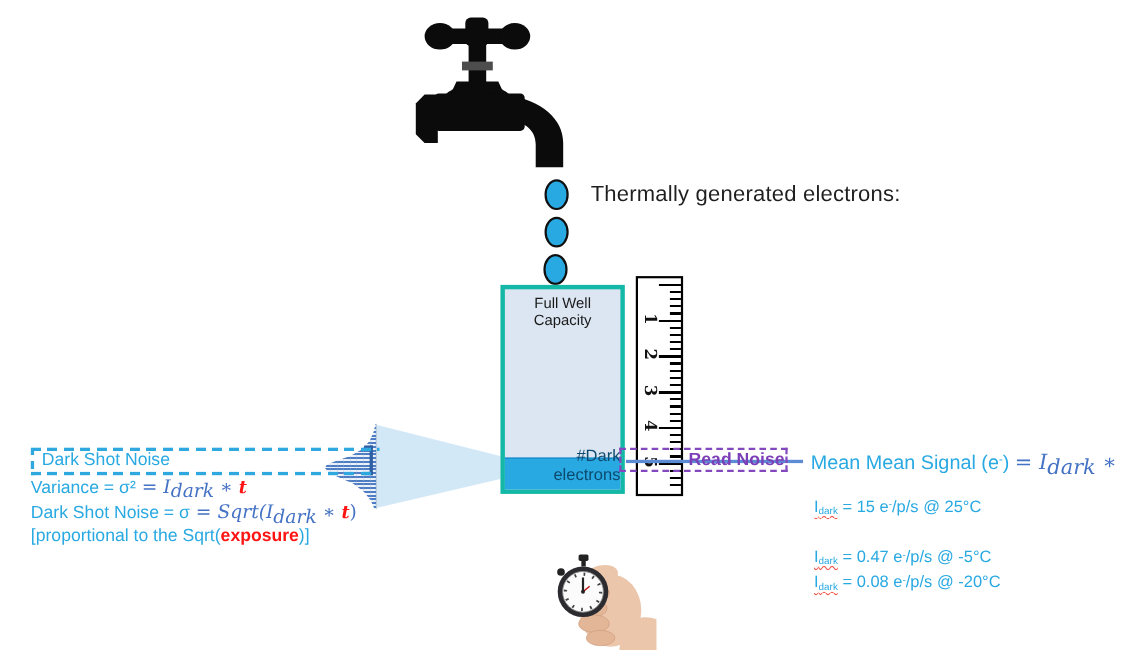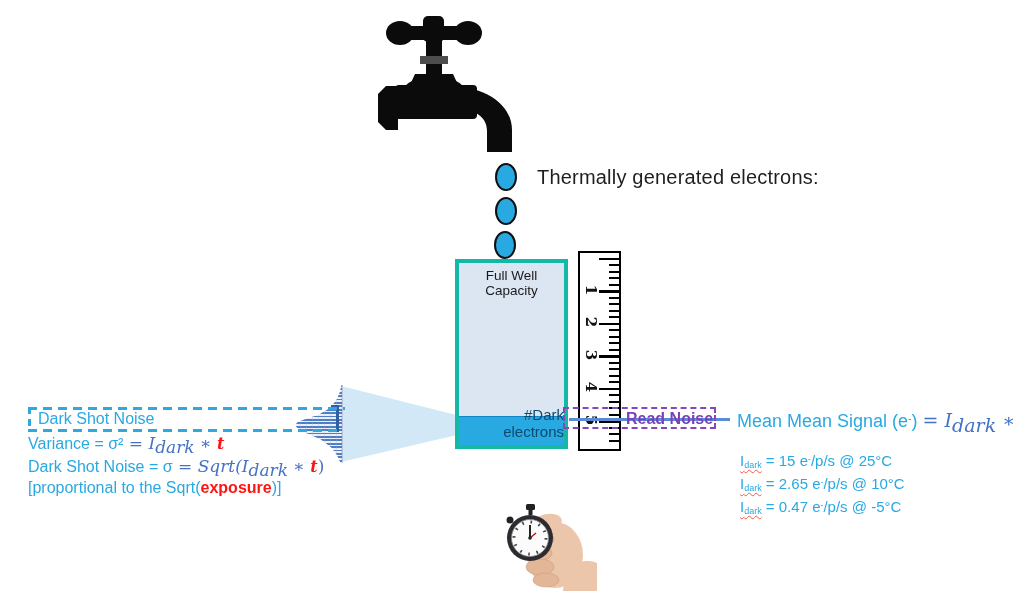--- a/index.html
+++ b/index.html
@@ -133,25 +133,25 @@
     <span>Read Noise</span>
   </div>
 
   <div class="abs" id="meansig">
     <span class="cyan">Mean Mean Signal (e</span><span class="cyan sup">-</span><span class="cyan">) </span><span class="m">= </span><span class="m mi">I</span><span class="m mi sub">dark</span><span class="m"> ∗ </span><span class="mt">t</span>
   </div>
 
   <div class="abs temp cyan" style="top:452px;">
     <span class="wavy"><span>I</span><span class="sub">dark</span></span><span> = 15 e</span><span class="sup">-</span><span>/p/s @ 25°C</span>
   </div>
-  <div class="abs temp cyan" style="top:475px;">
-    <span class="wavy"><span>I</span><span class="sub">dark</span></span><span> = 2.65 e</span><span class="sup">-</span><span>/p/s @ 10°C</span>
-  </div>
   <div class="abs temp cyan" style="top:498px;text-align:center;">
     <span class="wavy"><span>I</span><span class="sub">dark</span></span><span> = 0.47 e</span><span class="sup">-</span><span>/p/s @ -5°C</span>
+  </div>
+  <div class="abs temp cyan" style="top:521px;">
+    <span class="wavy"><span>I</span><span class="sub">dark</span></span><span> = 0.08 e</span><span class="sup">-</span><span>/p/s @ -20°C</span>
   </div>
 
   <svg class="abs" style="left:497px;top:503px;" width="100" height="88" viewBox="0 0 100 88">
     <path d="M66,88 C68,62 84,54 100,60 L100,88 Z" fill="#EBC6AB"></path>
     <ellipse cx="58" cy="52" rx="28" ry="33" fill="#EBC6AB"></ellipse>
     <ellipse cx="50" cy="20" rx="15" ry="9" fill="#EBC6AB" transform="rotate(-12 50 20)"></ellipse>
     <ellipse cx="44" cy="36" rx="13" ry="7.5" fill="#E3B697" stroke="#CE9E7D" stroke-width="0.6"></ellipse>
     <ellipse cx="41" cy="50" rx="14" ry="8" fill="#E3B697" stroke="#CE9E7D" stroke-width="0.6"></ellipse>
     <ellipse cx="43" cy="64" rx="14" ry="8" fill="#E3B697" stroke="#CE9E7D" stroke-width="0.6"></ellipse>
     <ellipse cx="49" cy="77" rx="13" ry="7" fill="#E3B697" stroke="#CE9E7D" stroke-width="0.6"></ellipse>

